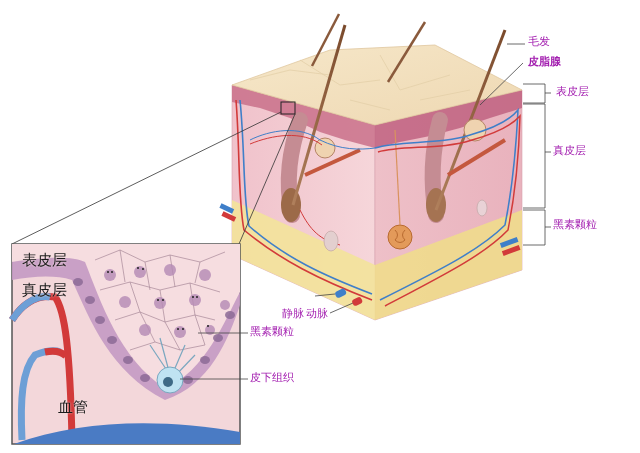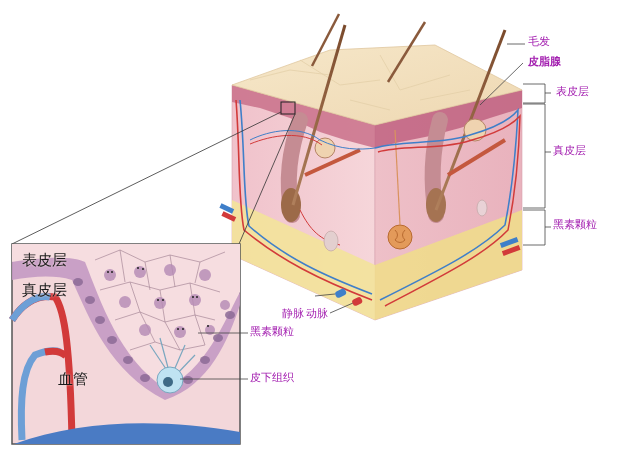--- a/index.html
+++ b/index.html
@@ -185,13 +185,13 @@
 <div class="label" style="left:556px;top:86px;">表皮层</div>
 <div class="label" style="left:553px;top:145px;">真皮层</div>
 <div class="label" style="left:553px;top:219px;">黑素颗粒</div>
 <div class="label" style="left:282px;top:308px;">静脉</div>
 <div class="label" style="left:306px;top:308px;">动脉</div>
 <div class="label" style="left:250px;top:326px;">黑素颗粒</div>
 <div class="label" style="left:250px;top:372px;">皮下组织</div>
 
 <div class="inset-label" style="left:22px;top:253px;">表皮层</div>
 <div class="inset-label" style="left:22px;top:283px;">真皮层</div>
-<div class="inset-label" style="left:58px;top:372px;">血管</div>
+<div class="inset-label" style="left:58px;top:401px;font-family:Liberation Mono, monospace;">血管</div>
 
 </body></html>

